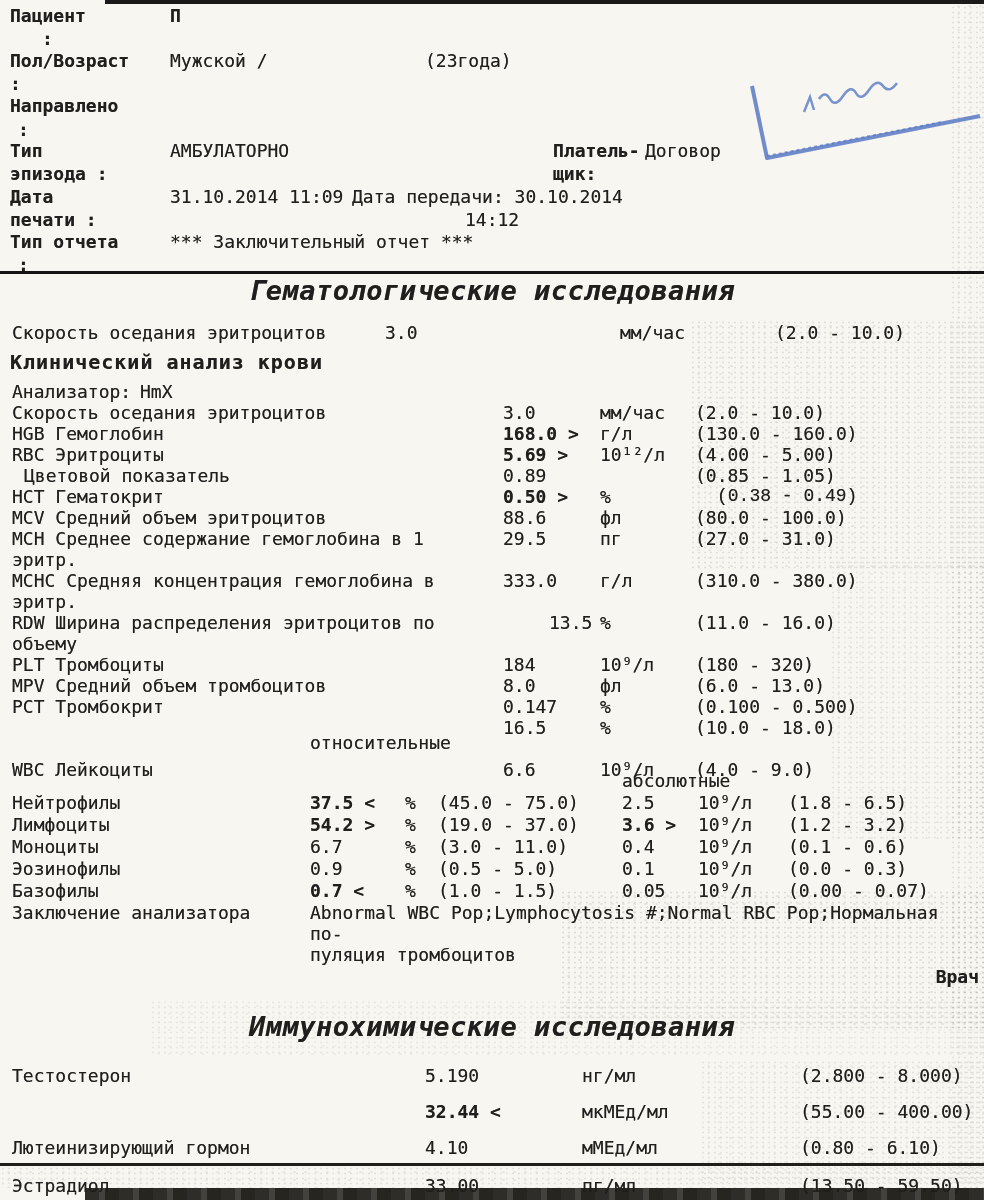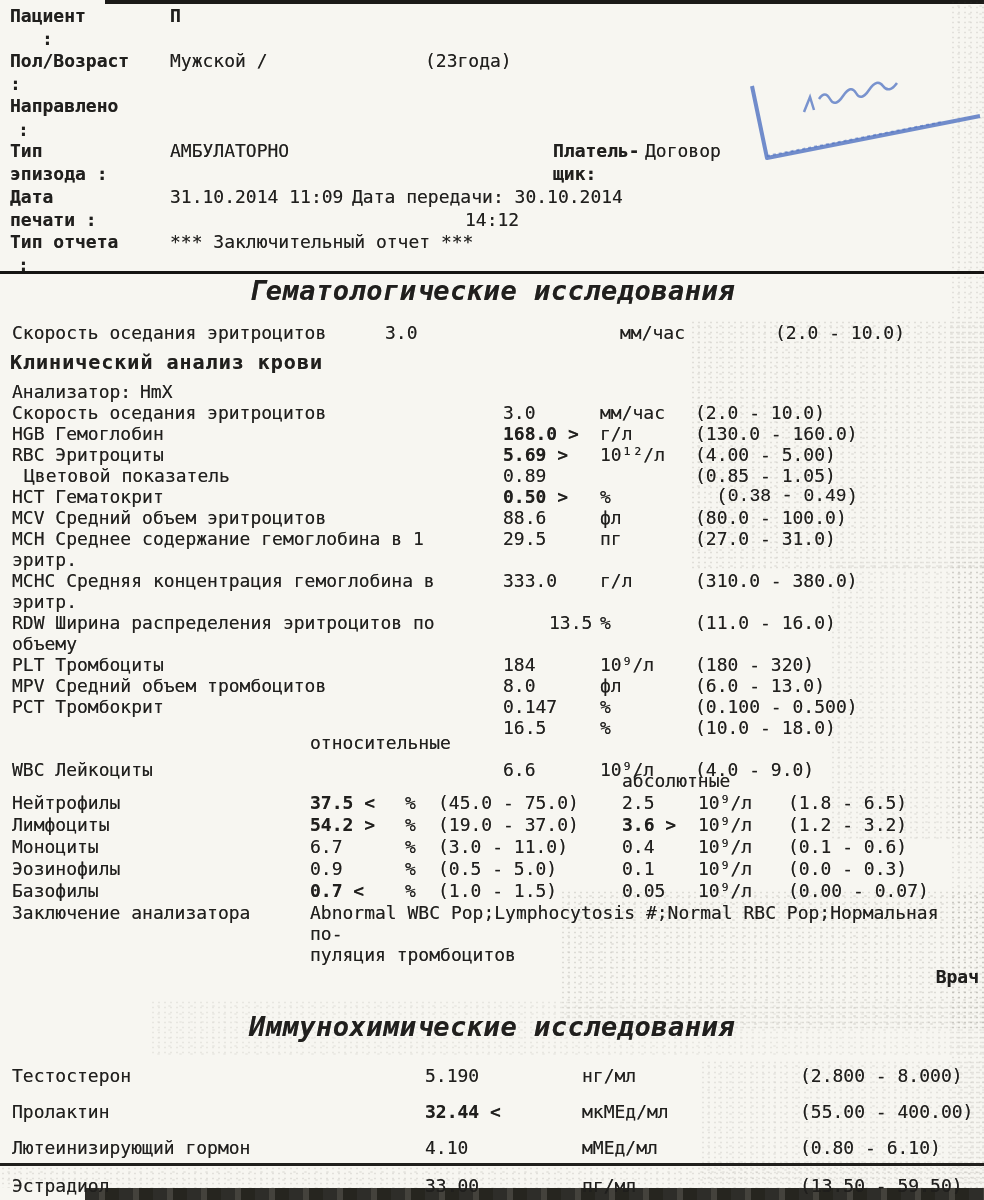--- a/index.html
+++ b/index.html
@@ -251,21 +251,20 @@
   <div class="section-title" style="top:1016px">Иммунохимические исследования</div>
 
   <div class="rows-box" style="top:1065px">
       <div class="trow" style="height: 36px;">
         <span class="cell" style="left: 12px; width: 400px;">Тестостерон</span>
         <span class="cell" style="left: 425px;">5.190</span>
         <span class="cell" style="left: 582px;">нг/мл</span>
         <span class="cell" style="left: 800px; text-align: center;">(2.800 - 8.000)</span>
       </div>
       <div class="trow" style="height: 36px;">
-        <span class="cell" style="left: 12px; width: 400px;">Пролактин</span>
         <span class="cell b" style="left: 425px;">32.44 &lt;</span>
         <span class="cell" style="left: 582px;">мкМЕд/мл</span>
         <span class="cell" style="left: 800px;">(55.00 - 400.00)</span>
       </div>
       <div class="trow" style="height: 36px; padding-left: 12px;">
         <span class="cell" style="left: 12px; width: 400px;">Лютеинизирующий гормон</span>
         <span class="cell" style="left: 425px;">4.10</span>
         <span class="cell" style="left: 582px;">мМЕд/мл</span>
         <span class="cell" style="left: 800px;">(0.80 - 6.10)</span>
       </div>

